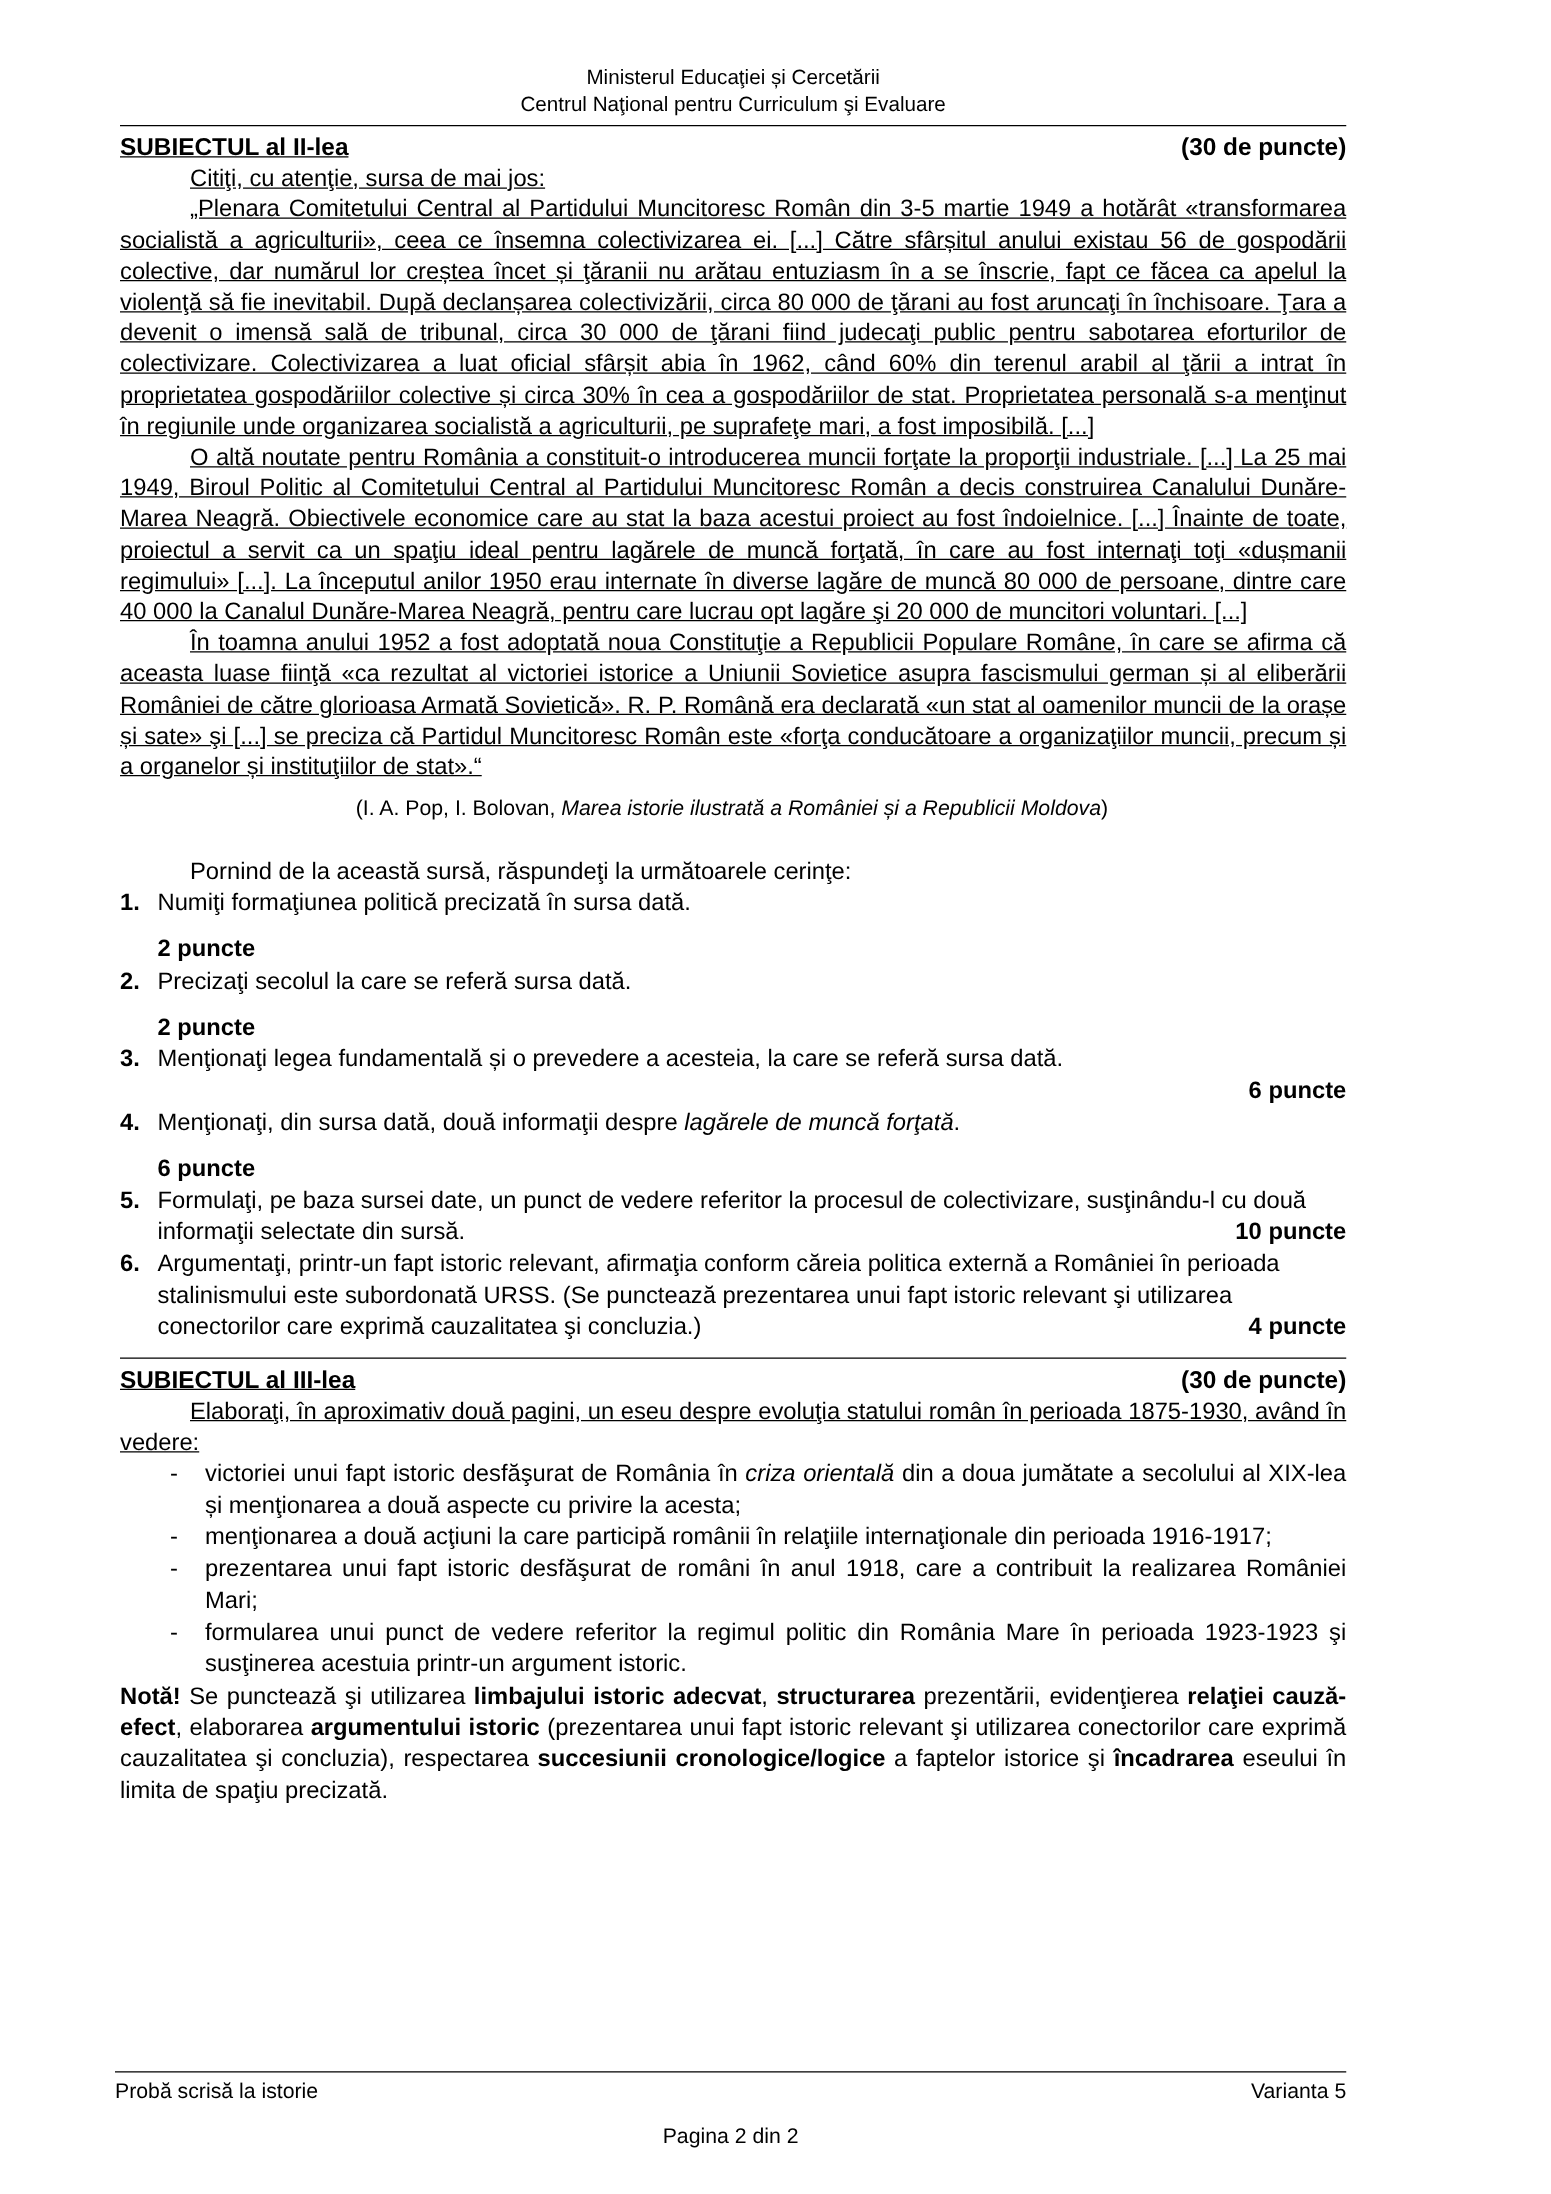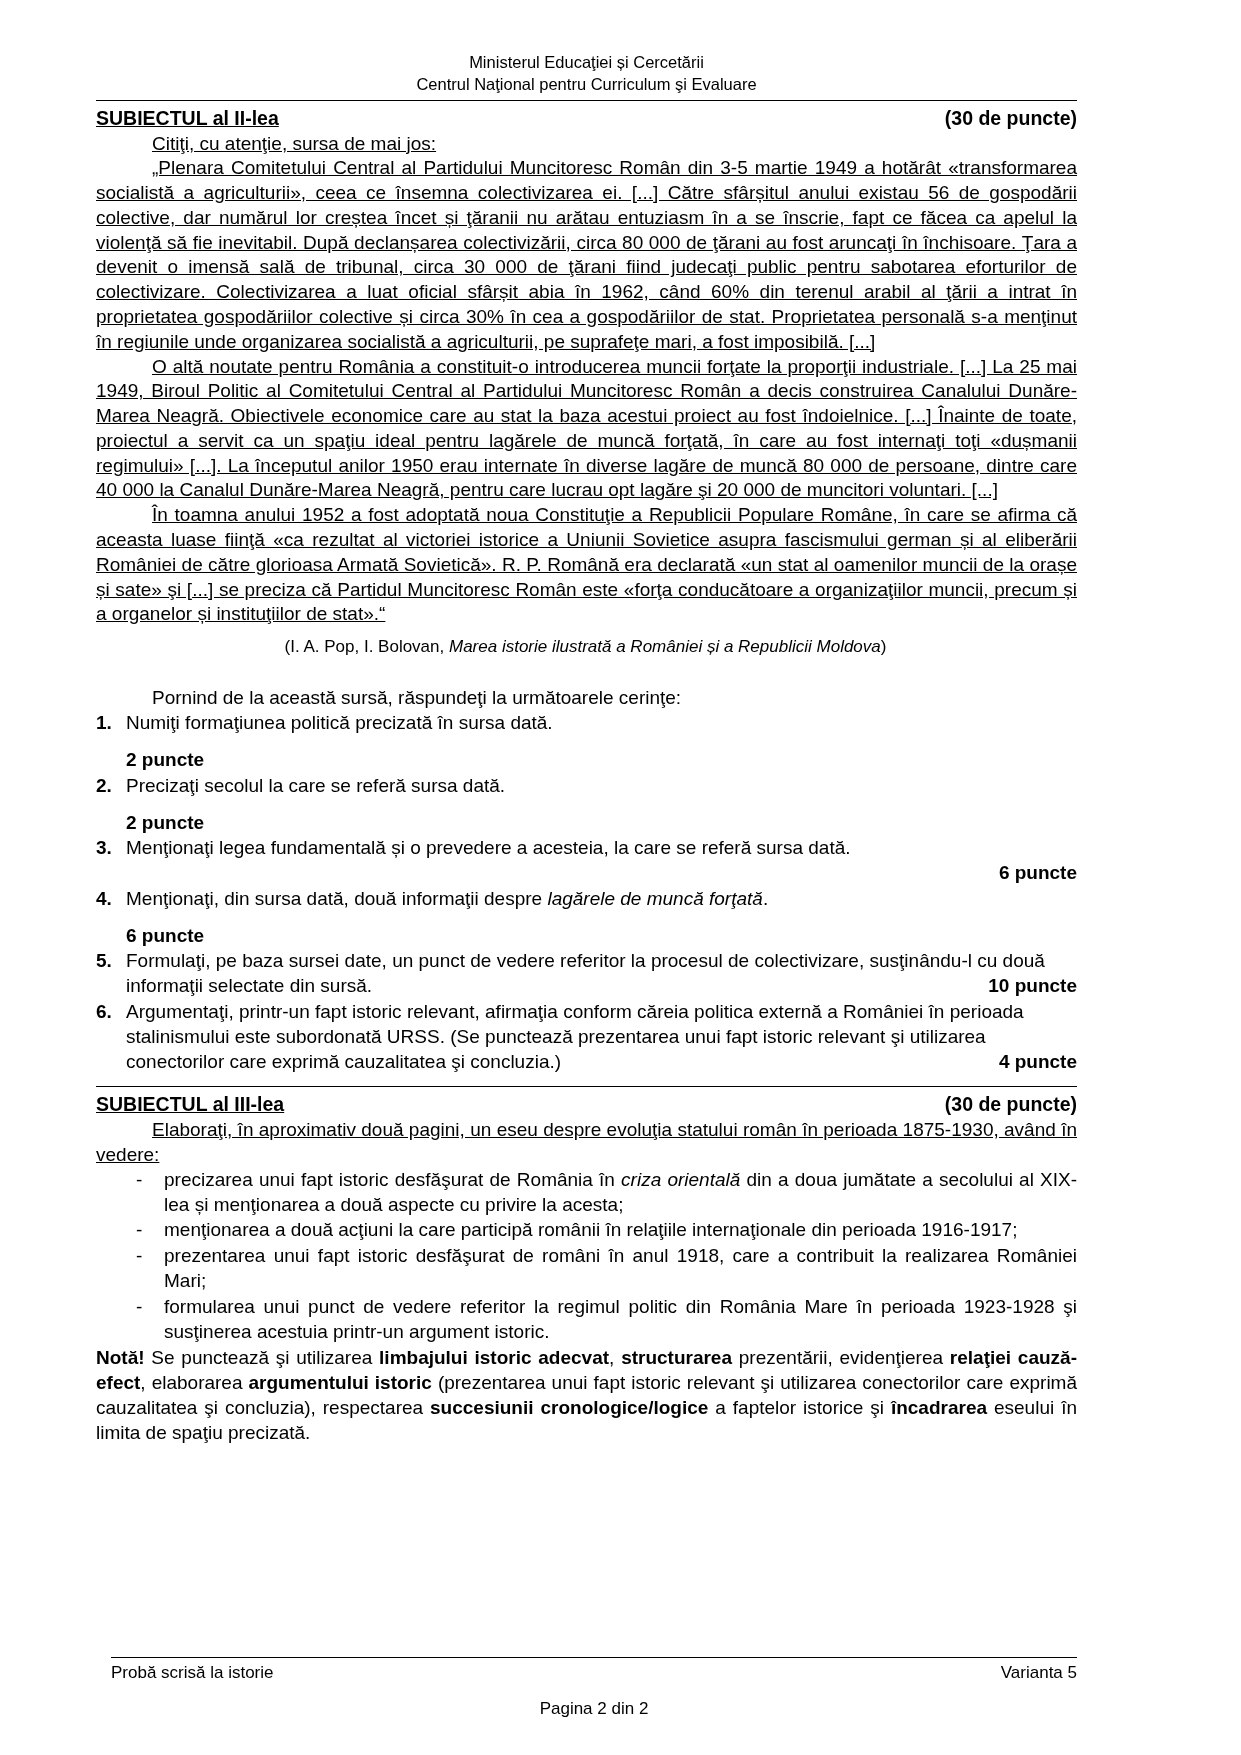--- a/index.html
+++ b/index.html
@@ -143,21 +143,21 @@
   p.note {
     font-size: 19px;
     line-height: 1.305;
     text-align: justify;
     margin: 2px 0 0 0;
   }
   p.note b { font-weight: bold; }
 
   .footer {
     position: absolute;
-    left: 111px;
+    left: 92px;
     right: 96px;
     bottom: 36px;
   }
   .footer-rule {
     border: none;
     border-top: 1.2px solid #000;
     margin: 0 0 5px 0;
   }
   .footer-row {
     display: flex;
@@ -263,33 +263,33 @@
   <div class="subject-line">
     <span class="title">SUBIECTUL al III-lea</span>
     <span class="points">(30 de puncte)</span>
   </div>
 
   <p class="body">Elaboraţi, în aproximativ două pagini, un eseu despre evoluţia statului român în perioada 1875-1930, având în vedere:</p>
 
   <ul class="essay">
     <li>
       <span class="dash">-</span>
-      <span class="etext"><span>precizarea unui fapt istoric desfăşurat de România în </span><i>criza orientală</i><span> din a doua jumătate a secolului al XIX-lea și menţionarea a două aspecte cu privire la acesta;</span></span>
+      <span class="etext"><span>victoriei unui fapt istoric desfăşurat de România în </span><i>criza orientală</i><span> din a doua jumătate a secolului al XIX-lea și menţionarea a două aspecte cu privire la acesta;</span></span>
     </li>
     <li>
       <span class="dash">-</span>
       <span class="etext">menţionarea a două acţiuni la care participă românii în relaţiile internaţionale din perioada 1916-1917;</span>
     </li>
     <li>
       <span class="dash">-</span>
       <span class="etext">prezentarea unui fapt istoric desfăşurat de români în anul 1918, care a contribuit la realizarea României Mari;</span>
     </li>
     <li>
       <span class="dash">-</span>
-      <span class="etext">formularea unui punct de vedere referitor la regimul politic din România Mare în perioada 1923-1928 şi susţinerea acestuia printr-un argument istoric.</span>
+      <span class="etext">formularea unui punct de vedere referitor la regimul politic din România Mare în perioada 1923-1923 şi susţinerea acestuia printr-un argument istoric.</span>
     </li>
   </ul>
 
   <p class="note"><b>Notă!</b><span> Se punctează şi utilizarea </span><b>limbajului istoric adecvat</b><span>, </span><b>structurarea</b><span> prezentării, evidenţierea </span><b>relaţiei cauză-efect</b><span>, elaborarea </span><b>argumentului istoric</b><span> (prezentarea unui fapt istoric relevant şi utilizarea conectorilor care exprimă cauzalitatea şi concluzia), respectarea </span><b>succesiunii cronologice/logice</b><span> a faptelor istorice şi </span><b>încadrarea</b><span> eseului în limita de spaţiu precizată.</span></p>
 
   <div class="footer">
     <hr class="footer-rule">
     <div class="footer-row">
       <span>Probă scrisă la istorie</span>
       <span>Varianta 5</span>

